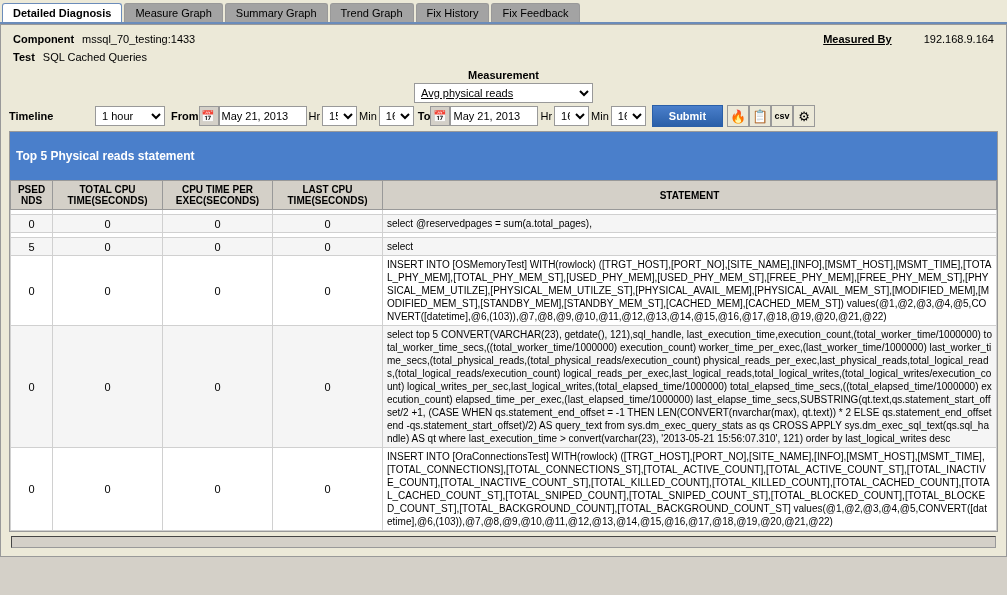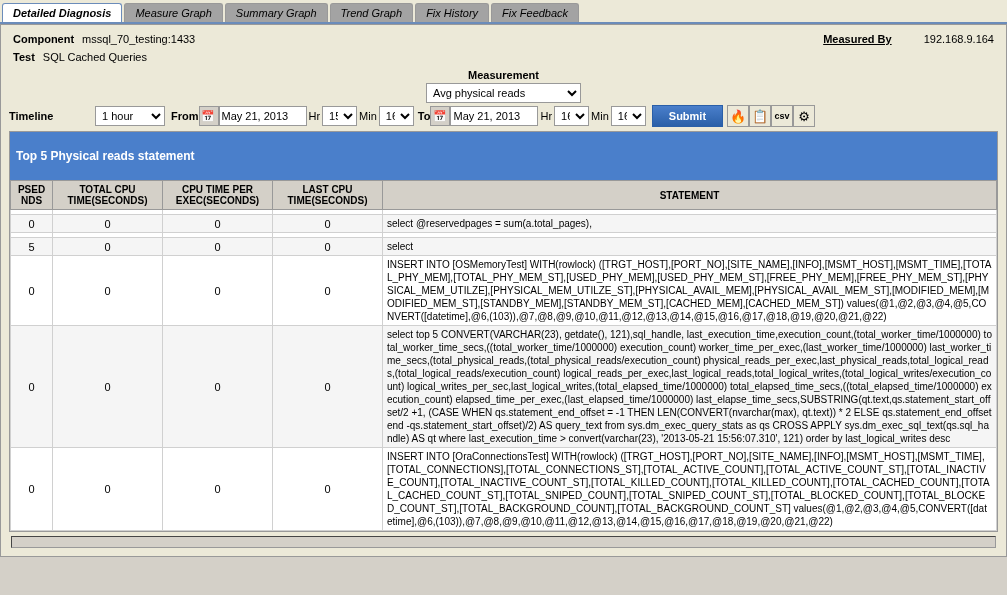--- a/index.html
+++ b/index.html
@@ -5,21 +5,20 @@
     * { box-sizing: border-box; margin: 0; padding: 0; }
     body { font-family: Arial, sans-serif; font-size: 11px; background: #d4d0c8; width: 1007px; height: 595px; overflow: hidden; }
 
     
     .tab-bar {
       display: flex;
       background: #ece9d8;
       border-bottom: 2px solid #6b8cba;
       padding-top: 3px;
       padding-left: 2px;
-      font-style: italic;
     }
     .tab {
       padding: 3px 10px;
       border: 1px solid #999;
       border-bottom: none;
       background: #a3a3a3;
       cursor: pointer;
       margin-right: 2px;
       font-size: 11px;
       color: #000;
@@ -62,21 +61,21 @@
       width: 86px;
       font-size: 11px;
     }
     select, input[type="text"] {
       font-size: 11px;
       height: 20px;
       border: 1px solid #999;
       background: #fff;
       padding: 1px 2px;
     }
-    .measurement-select { width: 155px; }
+    .measurement-select { width: 179px; text-decoration: underline; }
     .timeline-select { width: 70px; }
     .date-input { width: 80px; }
     .small-select { width: 35px; }
 
     .submit-btn {
       background: linear-gradient(to bottom, #4a7fcb, #2a5fa8);
       color: #fff;
       border: 1px solid #2a5fa8;
       padding: 2px 16px;
       font-size: 11px;

